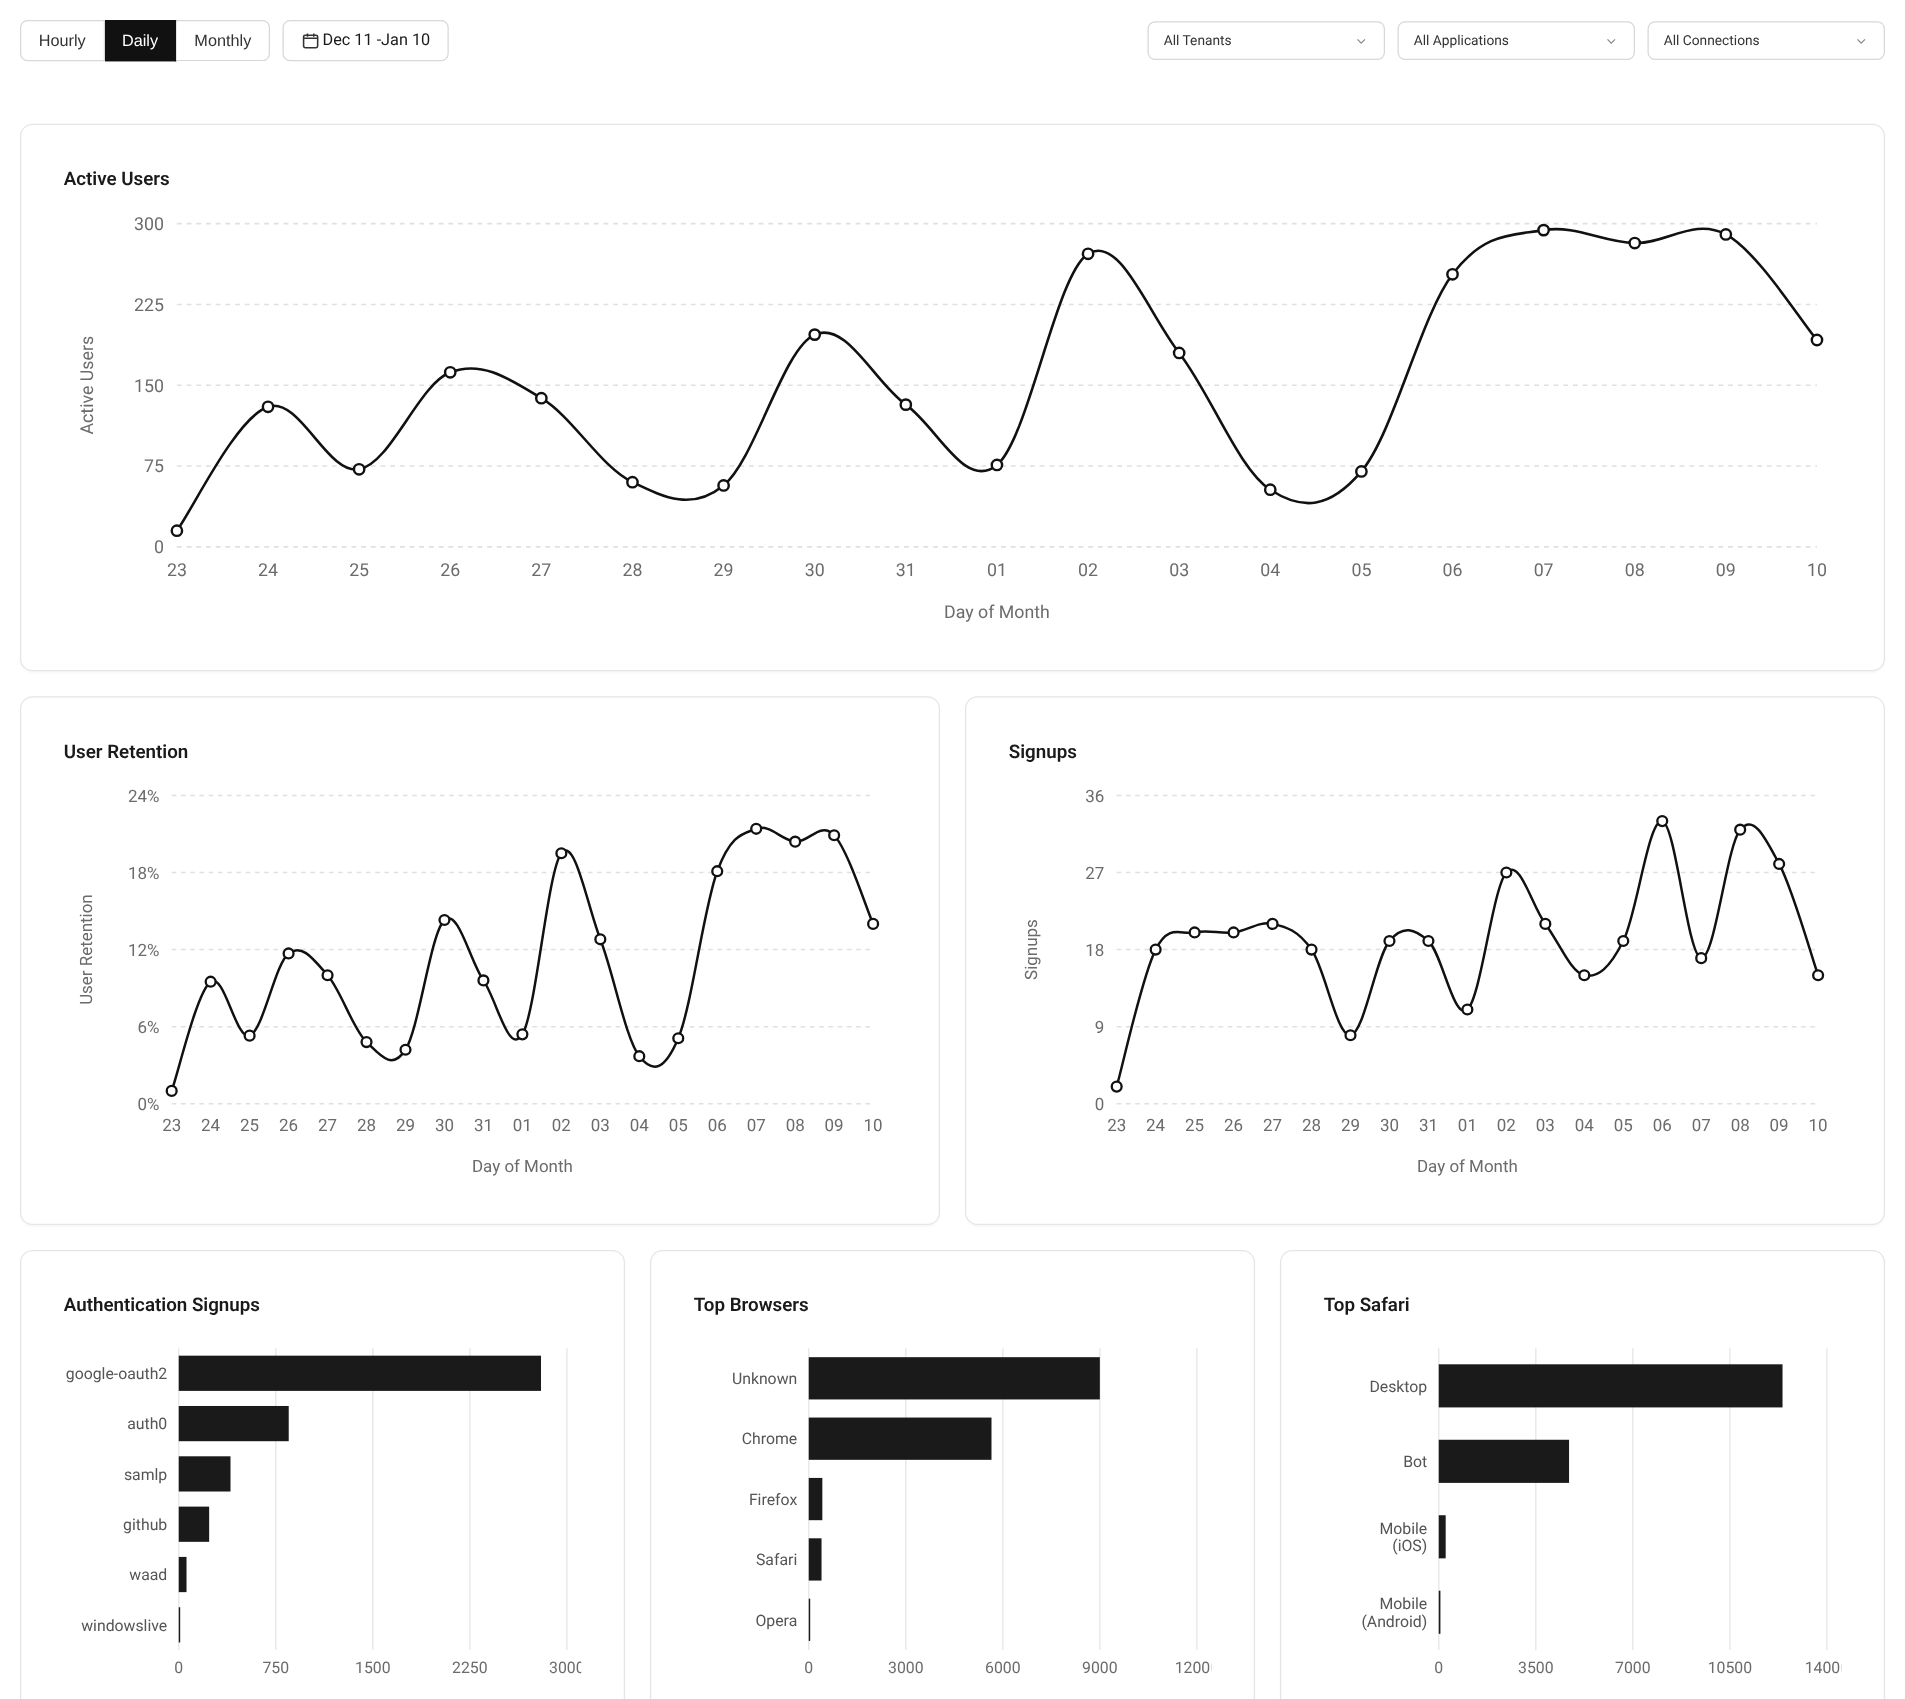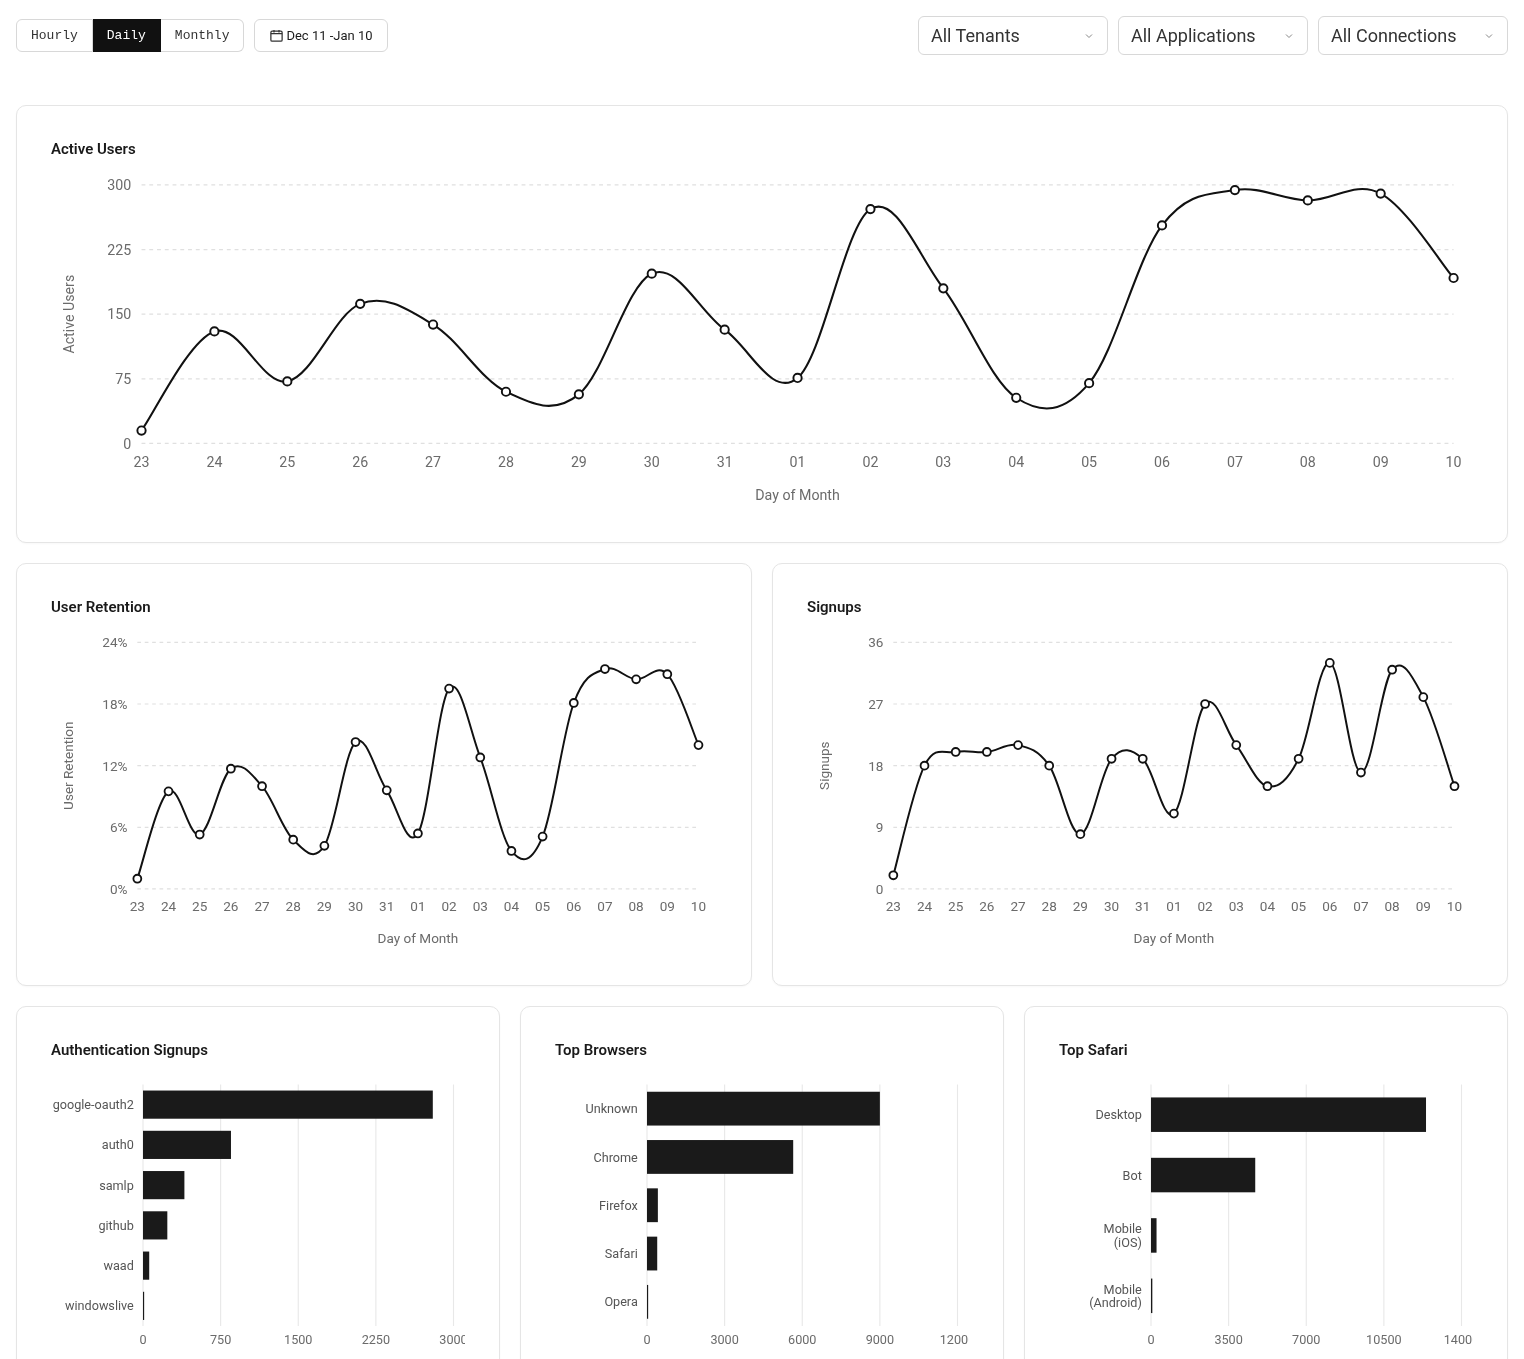--- a/index.html
+++ b/index.html
@@ -1,26 +1,26 @@
 <!DOCTYPE html>
 <html><head>
 <meta charset="utf-8">
 <style>
 * { box-sizing: border-box; margin: 0; padding: 0; }
 body { font-family: -apple-system, BlinkMacSystemFont, "Segoe UI", Roboto, Helvetica, Arial, sans-serif; background: #fff; color: #1a1a1a; padding: 16px; }
 .topbar { display: flex; gap: 10px; align-items: center; margin-bottom: 50px; }
 .seg { display: flex; }
 .seg button { background: #fff; border: 1px solid #d8d8d8; padding: 8px 14px; font-size: 13px; cursor: pointer; color: #333; }
-.seg button:first-child { border-radius: 6px 0 0 6px; font-family: Liberation Mono, monospace; }
+.seg button:first-child { border-radius: 6px 0 0 6px; }
 .seg button:last-child { border-radius: 0 6px 6px 0; }
-.seg button + button { border-left: none; font-family: Liberation Mono, monospace; }
+.seg button + button { border-left: none; }
 .seg button.active { background: #111; color: #fff; border-color: #111; }
 .date-btn { display: flex; align-items: center; gap: 2px; background: #fff; border: 1px solid #d8d8d8; padding: 8px 14px; font-size: 13px; border-radius: 6px; cursor: pointer; }
 .spacer { flex: 1; }
-.select { display: flex; align-items: center; justify-content: space-between; gap: 20px; background: #fff; border: 1px solid #d8d8d8; padding: 8px 12px; font-size: 18px; border-radius: 6px; cursor: pointer; min-width: 190px; color: #333; }
+.select { display: flex; align-items: center; justify-content: space-between; gap: 20px; background: #fff; border: 1px solid #d8d8d8; padding: 8px 12px; font-size: 11px; border-radius: 6px; cursor: pointer; min-width: 190px; color: #333; }
 .chev svg, .cal svg { display: block; }
 .card { border: 1px solid #e5e5e5; border-radius: 10px; padding: 34px; box-shadow: 0 1px 2px rgba(0,0,0,0.03); background: #fff; }
 .card h3 { font-size: 15px; font-weight: 600; margin-bottom: 14px; }
 .full { margin-bottom: 20px; }
 .row { display: flex; gap: 20px; margin-bottom: 20px; align-items: flex-end; }
 .row .card { flex: 1; min-width: 0; }
 .axis-label { font-size: 11px; fill: #6b6b6b; }
 .tick-label { font-size: 11px; fill: #6b6b6b; }
 .grid-line { stroke: #e0e0e0; stroke-dasharray: 3 3; stroke-width: 1; }
 .grid-line-solid { stroke: #e8e8e8; stroke-width: 1; }

